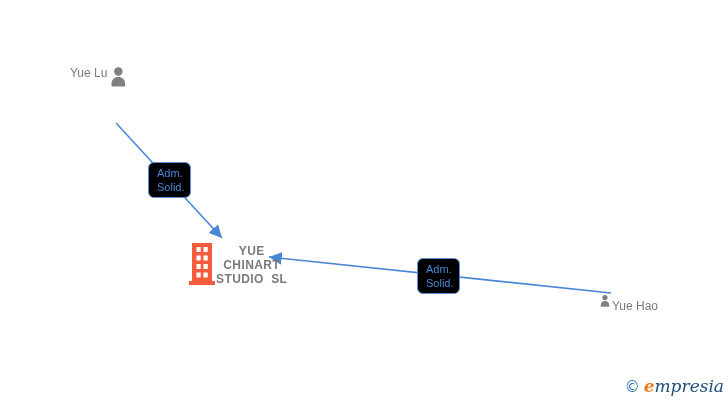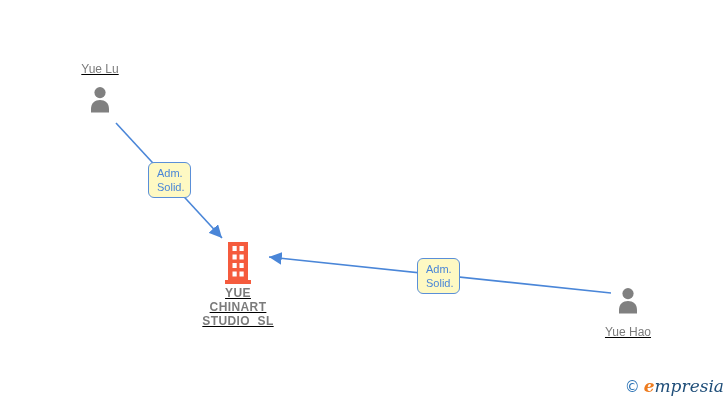--- a/index.html
+++ b/index.html
@@ -32,23 +32,22 @@
   .edge{
     stroke:var(--edge-blue);
     stroke-width:1.6;
     fill:none;
   }
   .arrowhead{ fill:var(--edge-blue); }
 
   .node{
     position:absolute;
     display:flex;
-    flex-direction:column;
+    flex-direction:row;
     align-items:center;
-    text-decoration:underline;
   }
   .person-name{
     font-size:12px;
     color:var(--name-gray);
     white-space:nowrap;
   }
   .person-name.above{ margin-bottom:9px; }
   .person-name.below{ margin-top:9px; }
   .person-icon{ width:30px; height:30px; }
   .person-icon path, .person-icon circle{ fill:var(--person-gray); }
@@ -61,21 +60,21 @@
     letter-spacing:0.4px;
     color:var(--name-gray);
     text-align:center;
     line-height:14px;
   }
   .company-name div{ white-space:pre; }
 
   .edge-label{
     position:absolute;
     box-sizing:border-box;
-    background:#fef9c3;
+    background:#000000;
     border:1.5px solid var(--label-border-blue);
     border-radius:6px;
     width:43px;
     padding:3px 2px 3px 8px;
     font-size:11px;
     line-height:14px;
     color:var(--label-text-blue);
   }
 
   .logo{

